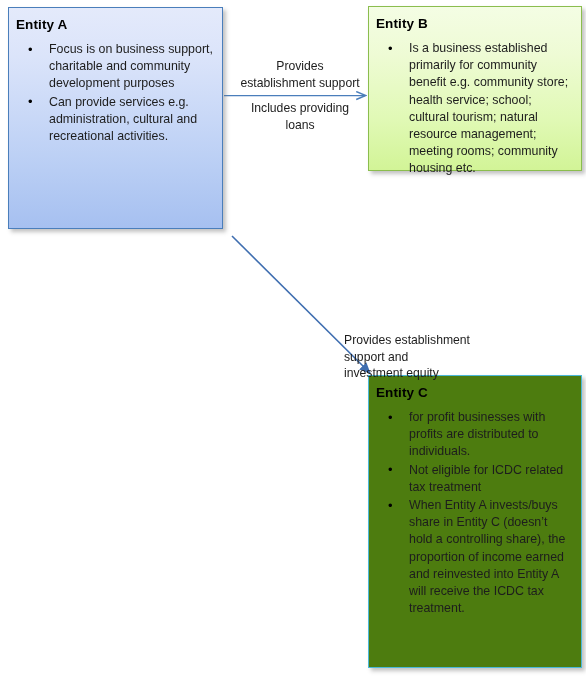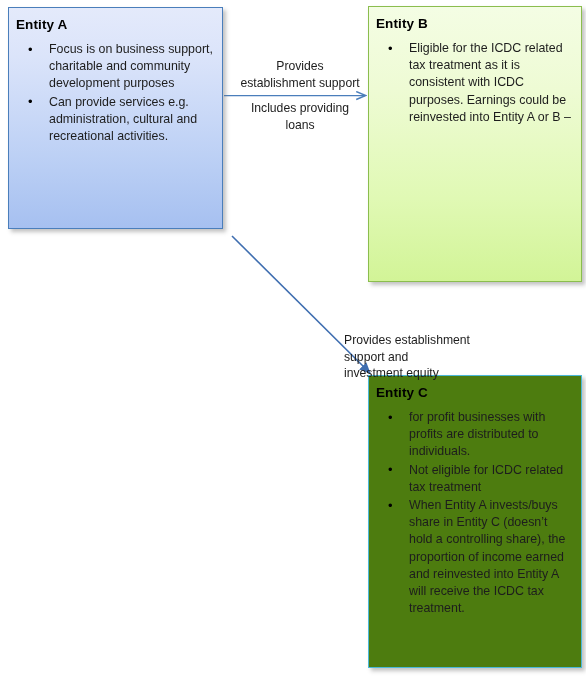--- a/index.html
+++ b/index.html
@@ -67,21 +67,21 @@
     border: 1.4px solid #4a7ebb;
     background: linear-gradient(to bottom, #e4eafb 0%, #dbe4fa 22%, #bcd0f5 68%, #a6c0f0 100%);
   }
   #entity-a .inner { padding: 9px 1px 0 7px; }
 
   
   #entity-b {
     left: 368px;
     top: 6px;
     width: 214px;
-    height: 276px;
+    height: 165px;
     border: 1.4px solid #8bbd4e;
     background: linear-gradient(to bottom, #f4fde4 0%, #eefbd4 30%, #e0f9b4 70%, #d2f497 100%);
   }
   #entity-b .inner { padding: 9px 8px 0 7px; }
 
   
   #entity-c {
     left: 368px;
     top: 375px;
     width: 214px;
@@ -155,21 +155,21 @@
         <li>Focus is on business support, charitable and community development purposes</li>
         <li>Can provide services e.g. administration, cultural and recreational activities.</li>
       </ul>
     </div>
   </div>
 
   <div class="box" id="entity-b">
     <div class="inner">
       <div class="box-title">Entity B</div>
       <ul>
-        <li>Eligible for the ICDC related tax treatment as it is consistent with ICDC purposes.  Earnings could be reinvested into Entity A or B –</li>
+        <li>Is a business established primarily for community benefit e.g. community store; health service; school; cultural tourism; natural resource management; meeting rooms; community housing etc.</li>
       </ul>
     </div>
   </div>
 
   <div class="box" id="entity-c">
     <div class="inner">
       <div class="box-title">Entity C</div>
       <ul>
         <li>for profit businesses with profits are distributed to individuals.</li>
         <li>Not eligible for ICDC related tax treatment</li>

